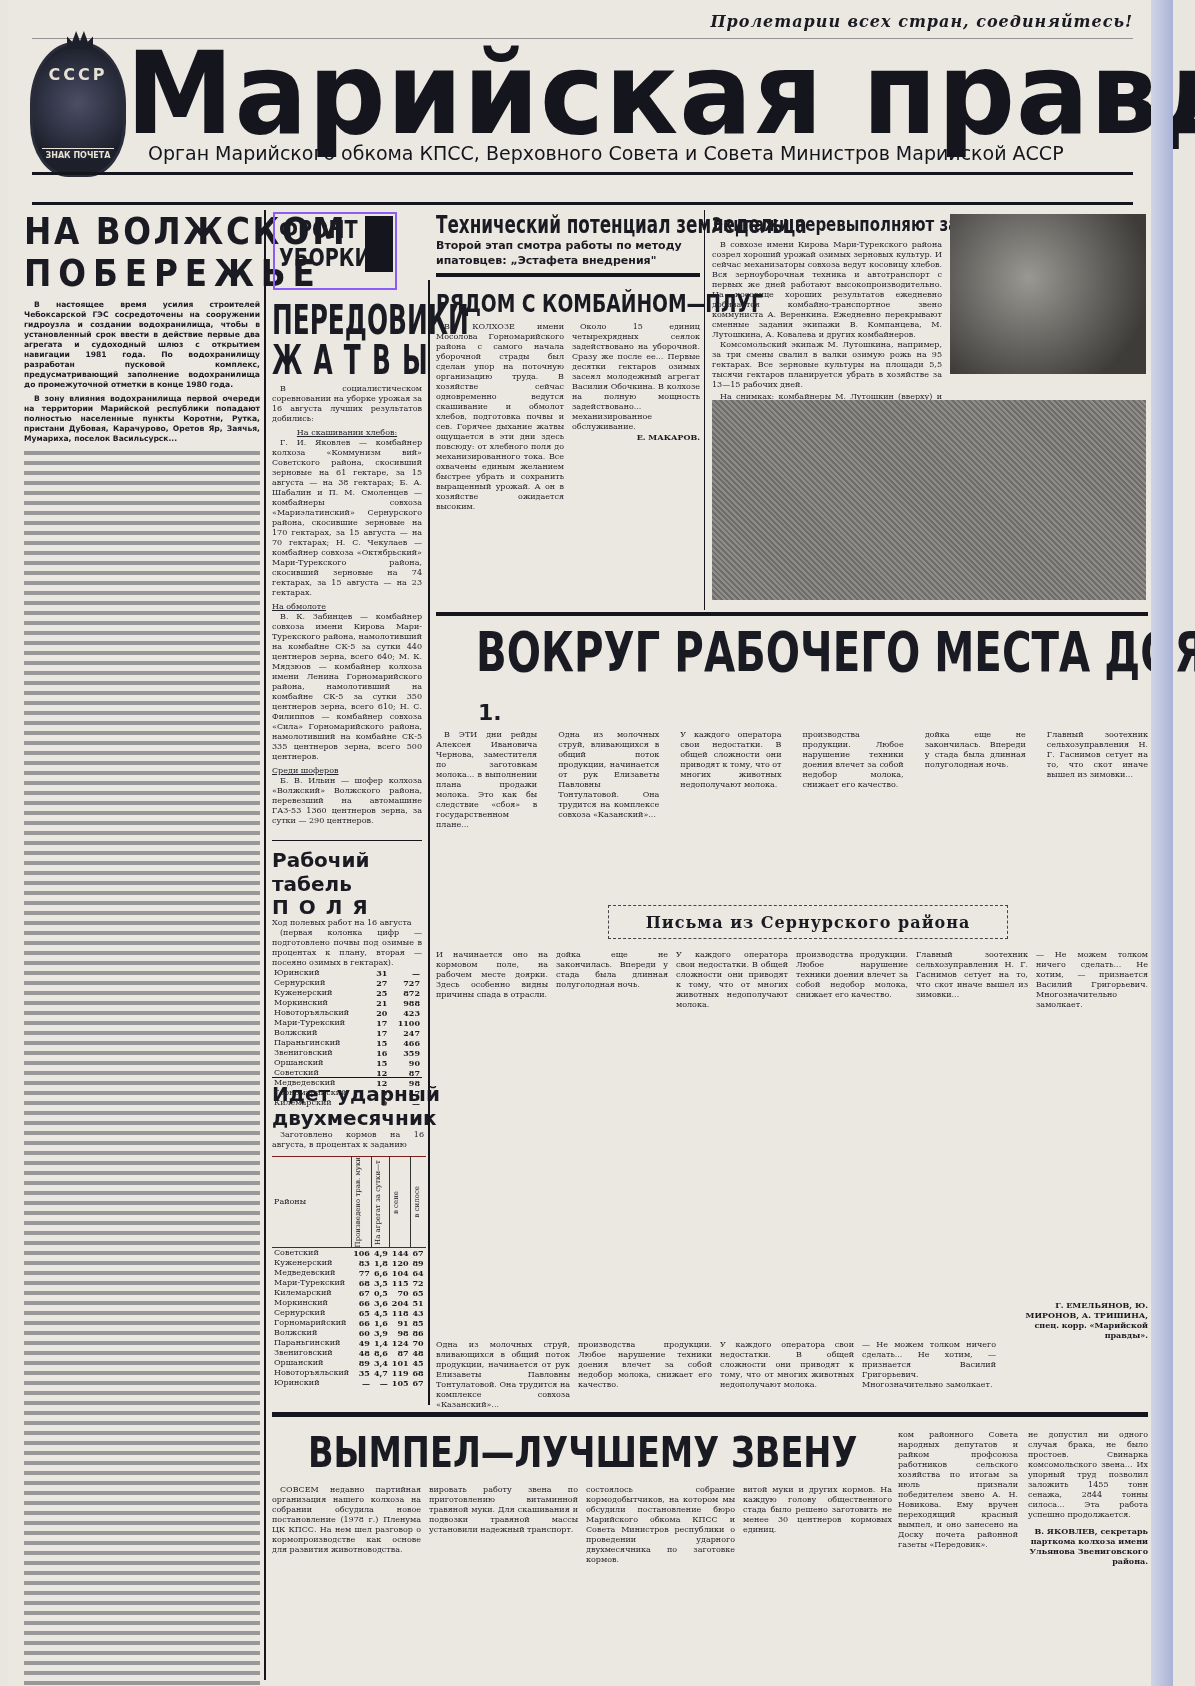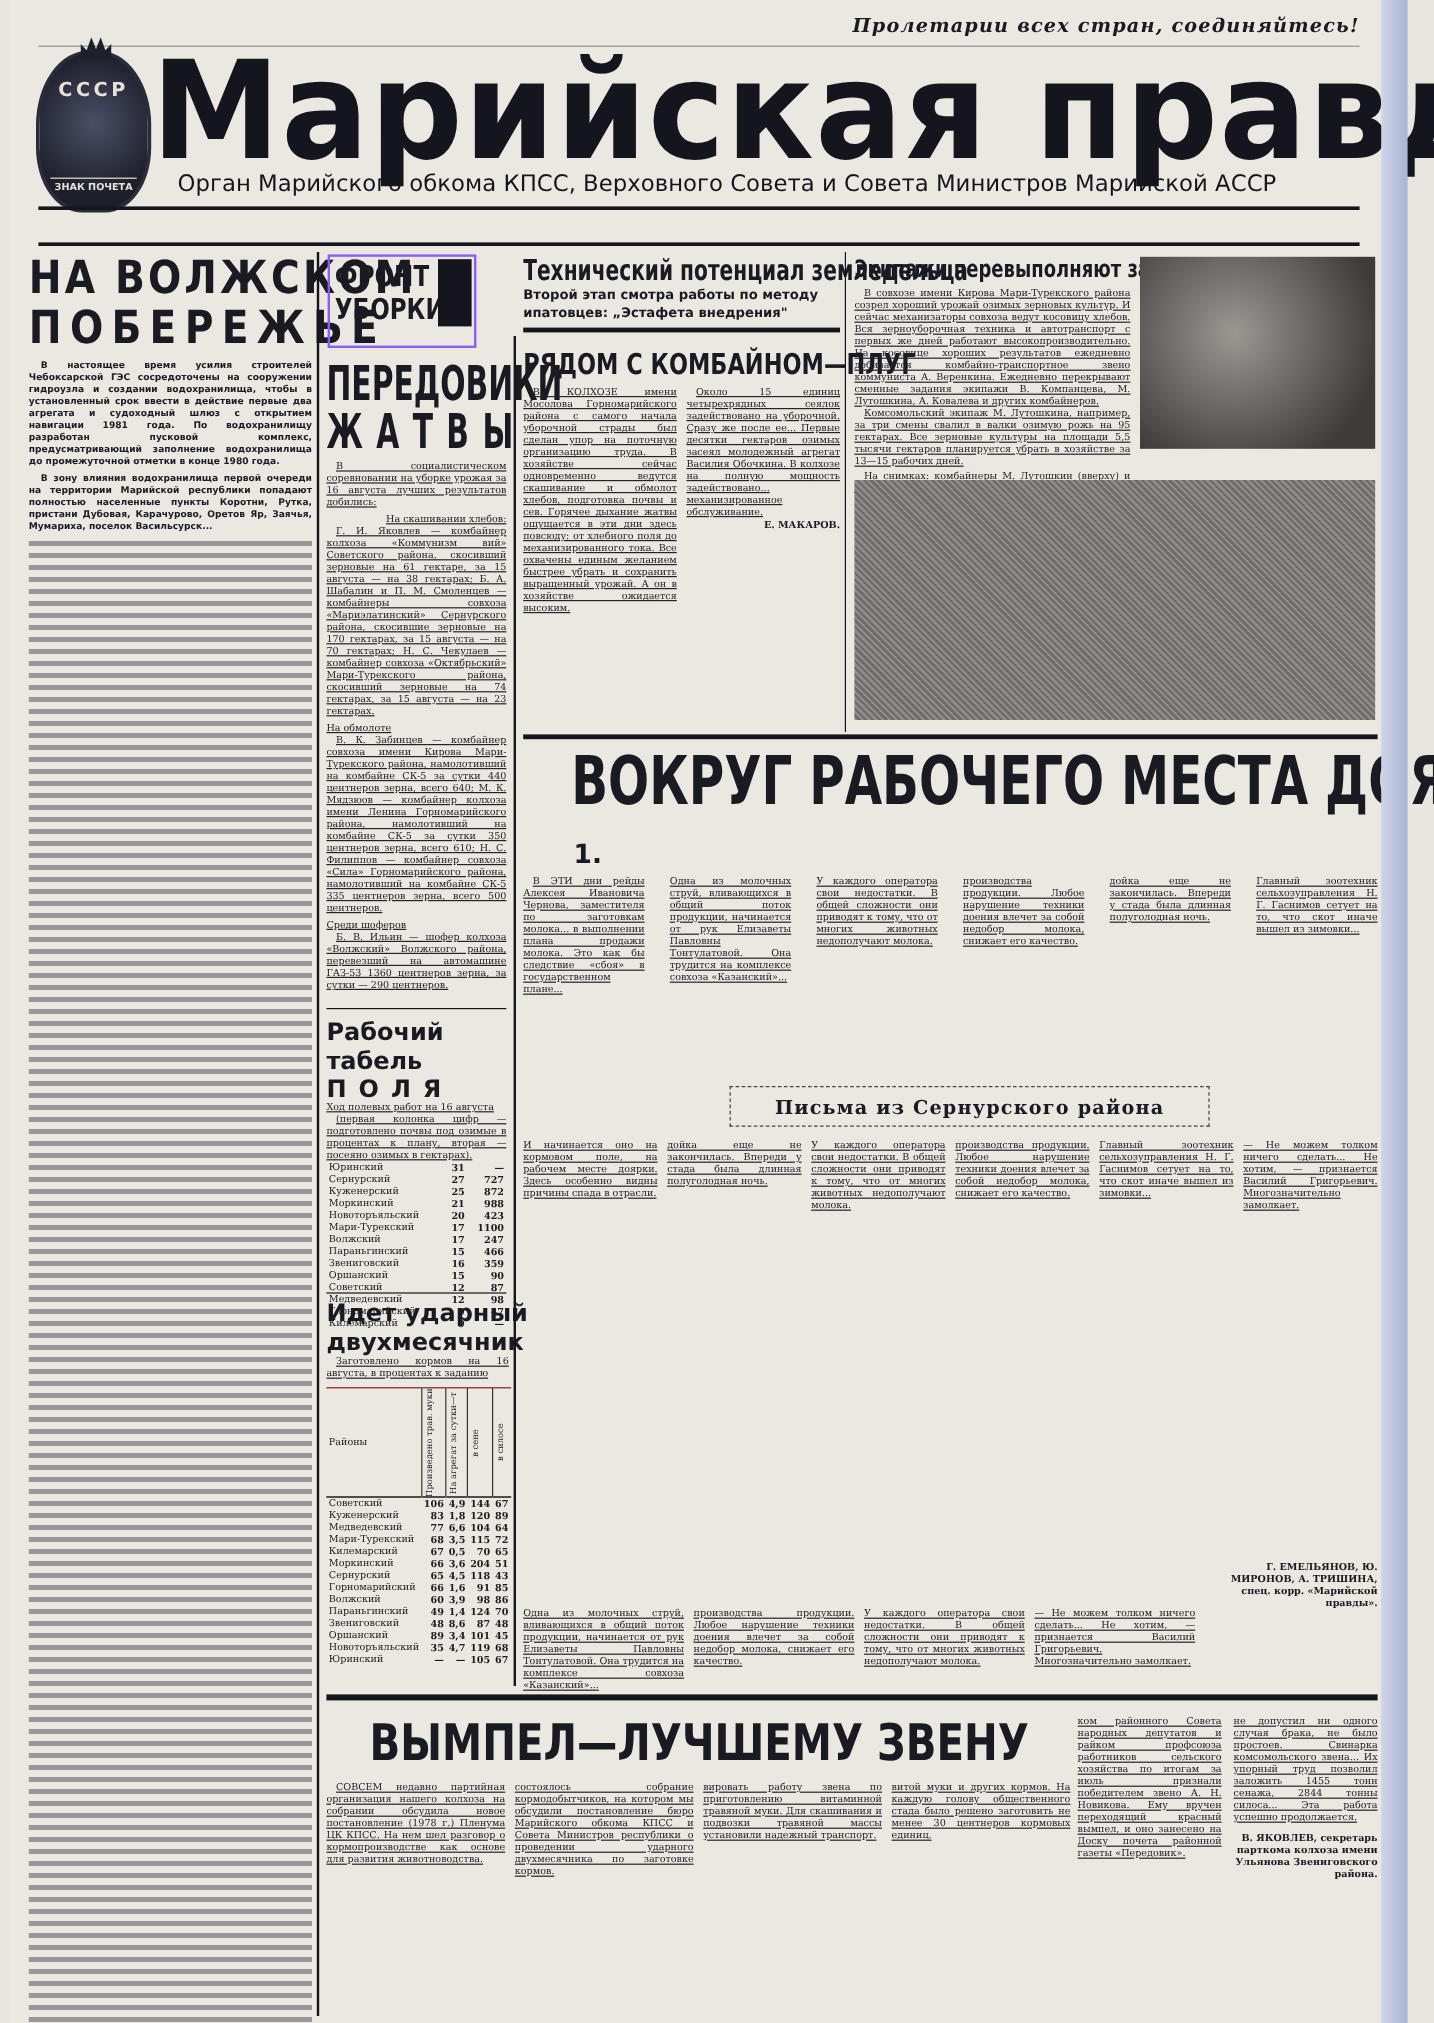--- a/index.html
+++ b/index.html
@@ -16,21 +16,21 @@
   .emblem .crown { position: absolute; top: -14px; left: 34px; width: 26px; height: 18px; background: #1d1f2b; clip-path: polygon(0 100%,0 30%,20% 60%,35% 0,50% 55%,65% 0,80% 60%,100% 30%,100% 100%); }
   .title { position: absolute; left: 118px; top: 44px; width: 1020px; font: 900 108px/100px "DejaVu Sans", sans-serif; letter-spacing: 1px; color: #15151d; transform: scaleY(1.05); white-space: nowrap; }
   .subtitle { position: absolute; left: 140px; top: 142px; font: 19px "DejaVu Sans", sans-serif; color: #15151d; white-space: nowrap; }
   .rule { position: absolute; left: 24px; right: 40px; background: #15151d; }
   .infobar { position: absolute; left: 60px; top: 178px; width: 1060px; height: 22px; display: flex; align-items: center; justify-content: space-between; font: bold 11px "DejaVu Serif", serif; }
   .sq { width: 9px; height: 9px; background: #15151d; display: inline-block; }
 
   
   .vline { position: absolute; width: 2px; background: #15151d; }
   .hline { position: absolute; height: 2px; background: #15151d; }
-  .body-text { font: 8px/10px "DejaVu Serif", serif; color: #23232c; text-align: justify; text-decoration: underline; }
+  .body-text { font: 8px/10px "DejaVu Serif", serif; color: #23232c; text-align: justify; }
   .bold-text { font: bold 7.6px/10px "DejaVu Sans", sans-serif; color: #1d1d26; text-align: justify; }
   .filler { overflow: hidden; }
 
   .h-big { font: bold 38px/42px "DejaVu Sans", sans-serif; letter-spacing: 3px; transform: scaleX(.86); transform-origin: left; white-space: nowrap; }
   .h-cond { font: bold 34px/34px "DejaVu Sans", sans-serif; transform: scaleX(.62); transform-origin: left; white-space: nowrap; }
 
   .photo { position: absolute; background: repeating-linear-gradient(45deg,#8d8c88 0 2px,#6e6d69 2px 4px); }
   .photo.dark { background: radial-gradient(circle at 40% 40%, #9a9893, #3d3c39 80%); }
 
   .front-box { position: absolute; left: 265px; top: 212px; width: 124px; height: 78px; border: 2px solid #8b5cf6; }
@@ -74,21 +74,21 @@
 
   <div class="front-box">
     <div class="lbl"><span>ФРОНТ</span><br><span>УБОРКИ</span></div>
     <div class="wheat"></div>
   </div>
 
   <div style="position:absolute;left:264px;top:300px;width:150px;">
     <div class="h-cond" style="font-size:40px;line-height:40px">ПЕРЕДОВИКИ</div>
     <div class="h-cond" style="font-size:40px;line-height:40px;letter-spacing:18px">ЖАТВЫ</div>
     <p class="body-text" style="margin-top:4px;text-indent:8px">В социалистическом соревновании на уборке урожая за 16 августа лучших результатов добились:</p>
-    <p class="body-text" style="text-align:right;text-decoration:underline;margin-top:4px">На скашивании хлебов:</p>
+    <p class="body-text" style="text-align:center;text-decoration:underline;margin-top:4px">На скашивании хлебов:</p>
     <p class="body-text" style="text-indent:8px">Г. И. Яковлев — комбайнер колхоза «Коммунизм вий» Советского района, скосивший зерновые на 61 гектаре, за 15 августа — на 38 гектарах; Б. А. Шабалин и П. М. Смоленцев — комбайнеры совхоза «Мариэлатинский» Сернурского района, скосившие зерновые на 170 гектарах, за 15 августа — на 70 гектарах; Н. С. Чекулаев — комбайнер совхоза «Октябрьский» Мари-Турекского района, скосивший зерновые на 74 гектарах, за 15 августа — на 23 гектарах.</p>
     <p class="body-text" style="text-decoration:underline;margin-top:4px">На обмолоте</p>
     <p class="body-text" style="text-indent:8px">В. К. Забинцев — комбайнер совхоза имени Кирова Мари-Турекского района, намолотивший на комбайне СК-5 за сутки 440 центнеров зерна, всего 640; М. К. Мядзюов — комбайнер колхоза имени Ленина Горномарийского района, намолотивший на комбайне СК-5 за сутки 350 центнеров зерна, всего 610; Н. С. Филиппов — комбайнер совхоза «Сила» Горномарийского района, намолотивший на комбайне СК-5 335 центнеров зерна, всего 500 центнеров.</p>
     <p class="body-text" style="text-decoration:underline;margin-top:4px">Среди шоферов</p>
     <p class="body-text" style="text-indent:8px">Б. В. Ильин — шофер колхоза «Волжский» Волжского района, перевезший на автомашине ГАЗ-53 1360 центнеров зерна, за сутки — 290 центнеров.</p>
   </div>
   <div class="hline" style="left:264px;top:840px;width:150px;height:1px"></div>
 
   <div style="position:absolute;left:264px;top:848px;width:150px;">
     <div style="font:bold 20px/24px 'DejaVu Sans',sans-serif">Рабочий табель</div>
@@ -355,22 +355,22 @@
     <p class="body-text">У каждого оператора свои недостатки. В общей сложности они приводят к тому, что от многих животных недополучают молока.</p>
     <p class="body-text">— Не можем толком ничего сделать... Не хотим, — признается Василий Григорьевич. Многозначительно замолкает.</p>
   </div>
   <div style="position:absolute;left:1000px;top:1300px;width:140px" class="sig">Г. ЕМЕЛЬЯНОВ, Ю. МИРОНОВ, А. ТРИШИНА, спец. корр. «Марийской правды».</div>
 
   <div class="hline" style="left:264px;top:1412px;width:876px;height:5px"></div>
 
   <div style="position:absolute;left:300px;top:1430px;font:bold 42px/46px 'DejaVu Sans',sans-serif;transform:scaleX(.8);transform-origin:left;white-space:nowrap">ВЫМПЕЛ—ЛУЧШЕМУ ЗВЕНУ</div>
   <div style="position:absolute;left:264px;top:1485px;width:620px;display:grid;grid-template-columns:repeat(4,1fr);column-gap:8px">
     <p class="body-text" style="text-indent:8px">СОВСЕМ недавно партийная организация нашего колхоза на собрании обсудила новое постановление (1978 г.) Пленума ЦК КПСС. На нем шел разговор о кормопроизводстве как основе для развития животноводства.</p>
+    <p class="body-text">вировать работу звена по приготовлению витаминной травяной муки. Для скашивания и подвозки травяной массы установили надежный транспорт.</p>
     <p class="body-text">состоялось собрание кормодобытчиков, на котором мы обсудили постановление бюро Марийского обкома КПСС и Совета Министров республики о проведении ударного двухмесячника по заготовке кормов.</p>
-    <p class="body-text">вировать работу звена по приготовлению витаминной травяной муки. Для скашивания и подвозки травяной массы установили надежный транспорт.</p>
     <p class="body-text">витой муки и других кормов. На каждую голову общественного стада было решено заготовить не менее 30 центнеров кормовых единиц.</p>
   </div>
   <div style="position:absolute;left:890px;top:1430px;width:120px">
     <p class="body-text">ком районного Совета народных депутатов и райком профсоюза работников сельского хозяйства по итогам за июль признали победителем звено А. Н. Новикова. Ему вручен переходящий красный вымпел, и оно занесено на Доску почета районной газеты «Передовик».</p>
   </div>
   <div style="position:absolute;left:1020px;top:1430px;width:120px">
     <p class="body-text">не допустил ни одного случая брака, не было простоев. Свинарка комсомольского звена... Их упорный труд позволил заложить 1455 тонн сенажа, 2844 тонны силоса... Эта работа успешно продолжается.</p>
     <p class="sig" style="margin-top:6px">В. ЯКОВЛЕВ, секретарь парткома колхоза имени Ульянова Звениговского района.</p>
   </div>
 

